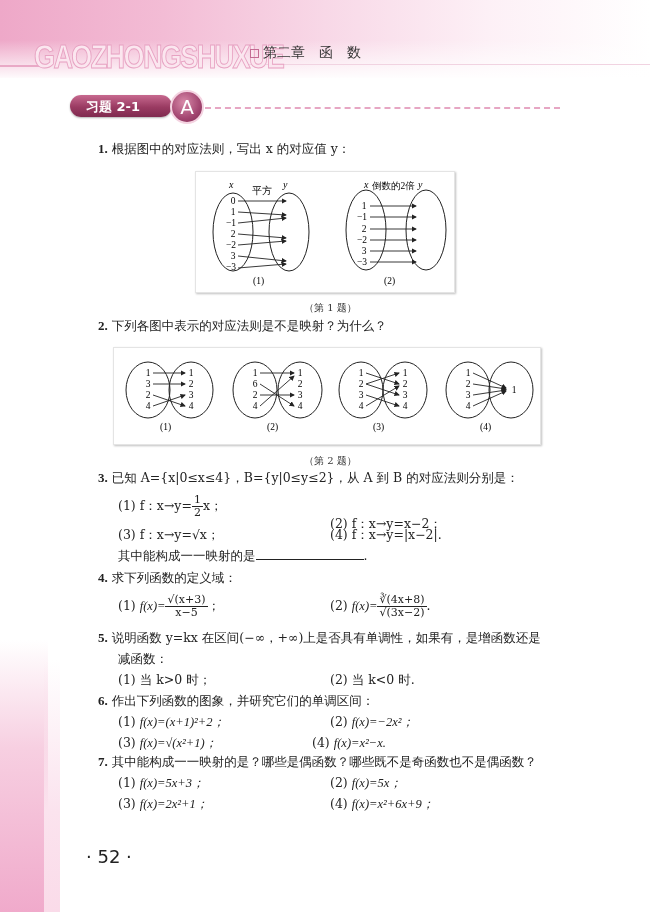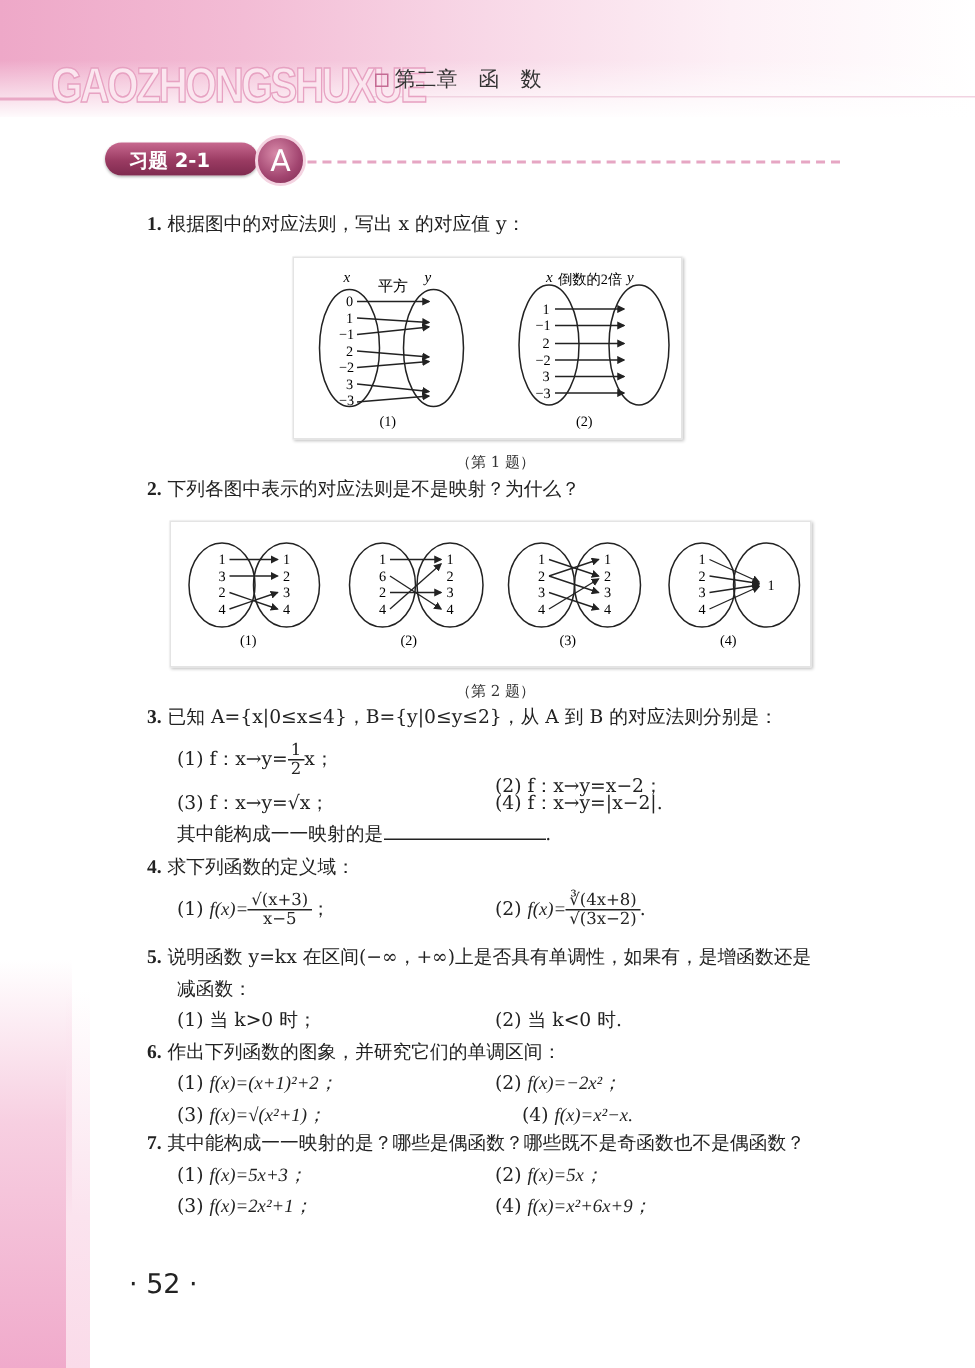--- a/index.html
+++ b/index.html
@@ -319,21 +319,21 @@
   <i>f(x)=(x+1)²+2；</i>
 </div>
 <div class="sub" style="left:330px; top:714px;">
   <span>(2)</span>
   <i>f(x)=−2x²；</i>
 </div>
 <div class="sub" style="left:118px; top:735px;">
   <span>(3)</span>
   <i>f(x)=√(x²+1)；</i>
 </div>
-<div class="sub" style="left:348px; top:735px;">
+<div class="sub" style="left:312px; top:735px;">
   <span>(4)</span>
   <i>f(x)=x²−x.</i>
 </div>
 
 <div class="q" style="left:98px; top:754px;">
   <b>7.</b>
   <span>其中能构成一一映射的是？哪些是偶函数？哪些既不是奇函数也不是偶函数？</span>
 </div>
 <div class="sub" style="left:118px; top:775px;">
   <span>(1)</span>

